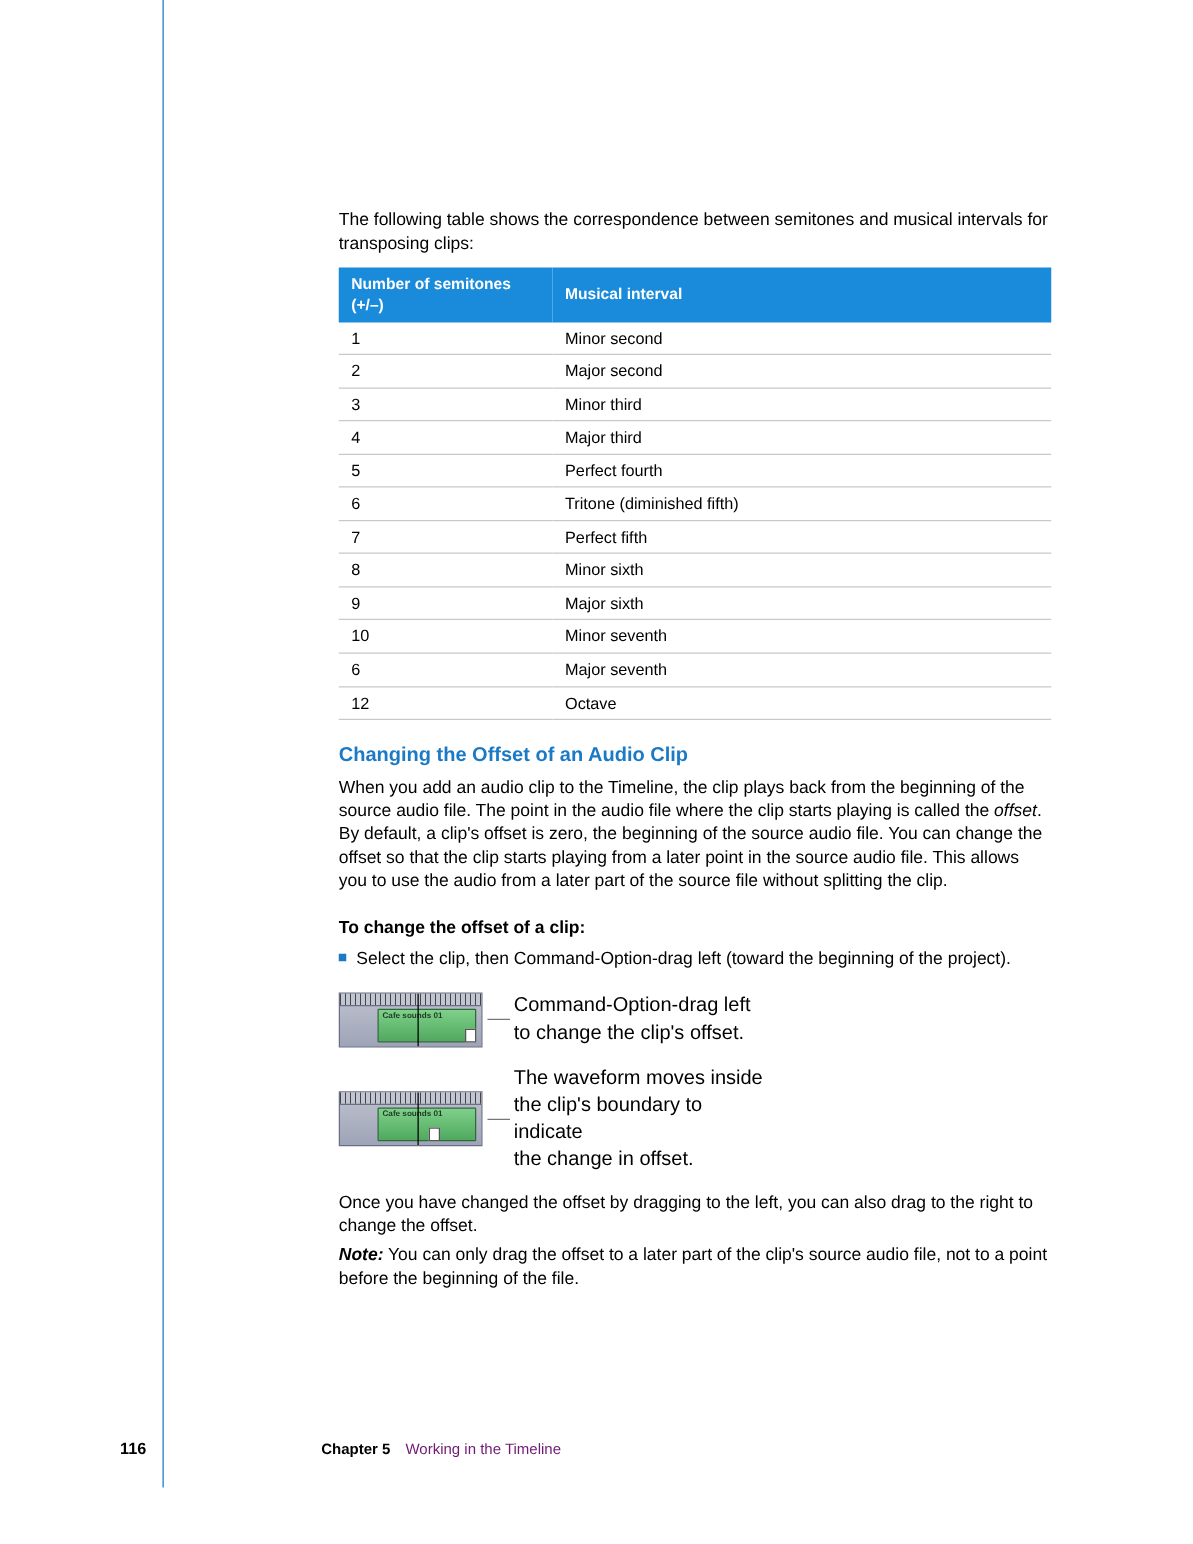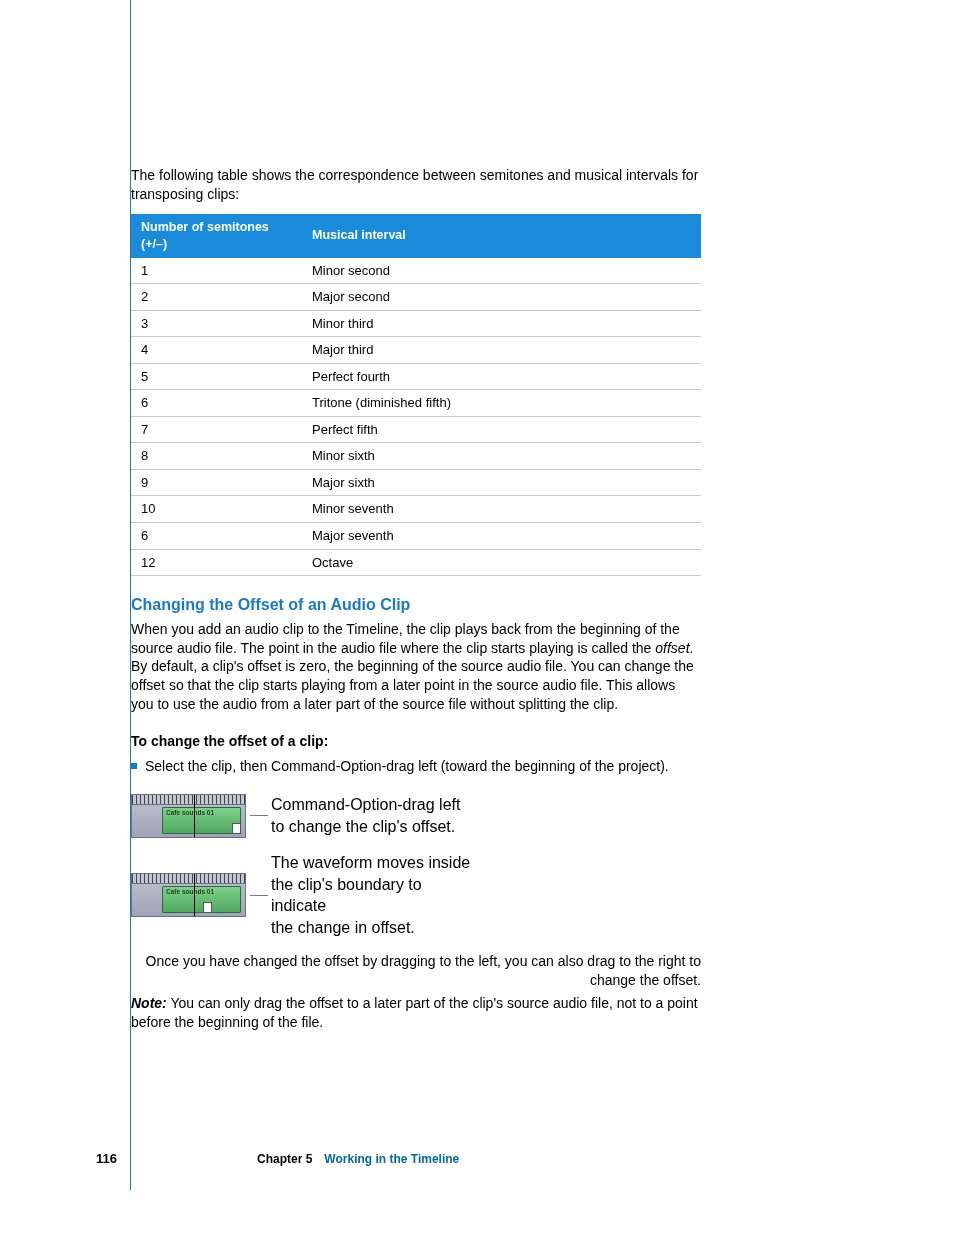--- a/index.html
+++ b/index.html
@@ -20,20 +20,21 @@
     left: 130px;
     top: 0;
     width: 725px;
     border-left: 1px solid #1a7ac5;
     padding-top: 166px;
     padding-bottom: 60px;
     box-sizing: border-box;
     height: 1190px;
   }
   .content {
+    margin-left: 140px;
     width: 570px;
   }
   p.body {
     margin: 0 0 4px 0;
   }
   .block { margin-bottom: 14px; }
   .sec-heading {
     color: #1a7ac5;
     font-weight: 600;
     font-size: 16px;
@@ -140,21 +141,21 @@
     position: absolute;
     left: -35px;
     bottom: 22px;
     width: 760px;
     font-size: 12px;
     display: flex;
     align-items: baseline;
   }
   .footer .pn { font-weight: 700; font-size: 13px; margin-right: 140px; margin-top: 17px; }
   .footer .chap { font-weight: 700; margin-right: 12px; }
-  .footer .title { color: #0369a1; font-weight: bold; }
+  .footer .title { color: #701a75; }
 </style>
 </head>
 <body>
 
 <div class="page">
   <div class="content">
 
     <p class="body block">The following table shows the correspondence between semitones and musical intervals for transposing clips:</p>
 
     <table class="semi">
@@ -254,21 +255,21 @@
         <div class="playhead" style="left:62px;"></div>
       </div>
       <div class="leader"></div>
       <div class="caption">
         <span>The waveform moves inside</span><br>
         <span>the clip's boundary to indicate</span><br>
         <span>the change in offset.</span>
       </div>
     </div>
 
-    <p class="body block" style="margin-top:6px;text-align:right;">Once you have changed the offset by dragging to the left, you can also drag to the right to change the offset.</p>
+    <p class="body block" style="margin-top:6px;">Once you have changed the offset by dragging to the left, you can also drag to the right to change the offset.</p>
 
     <p class="body block">
       <span class="italic bold">Note:</span><span>  You can only drag the offset to a later part of the clip's source audio file, not to a point before the beginning of the file.</span>
     </p>
 
   </div>
 
   <div class="footer">
     <span class="pn">116</span>
     <span class="chap">Chapter 5</span>

